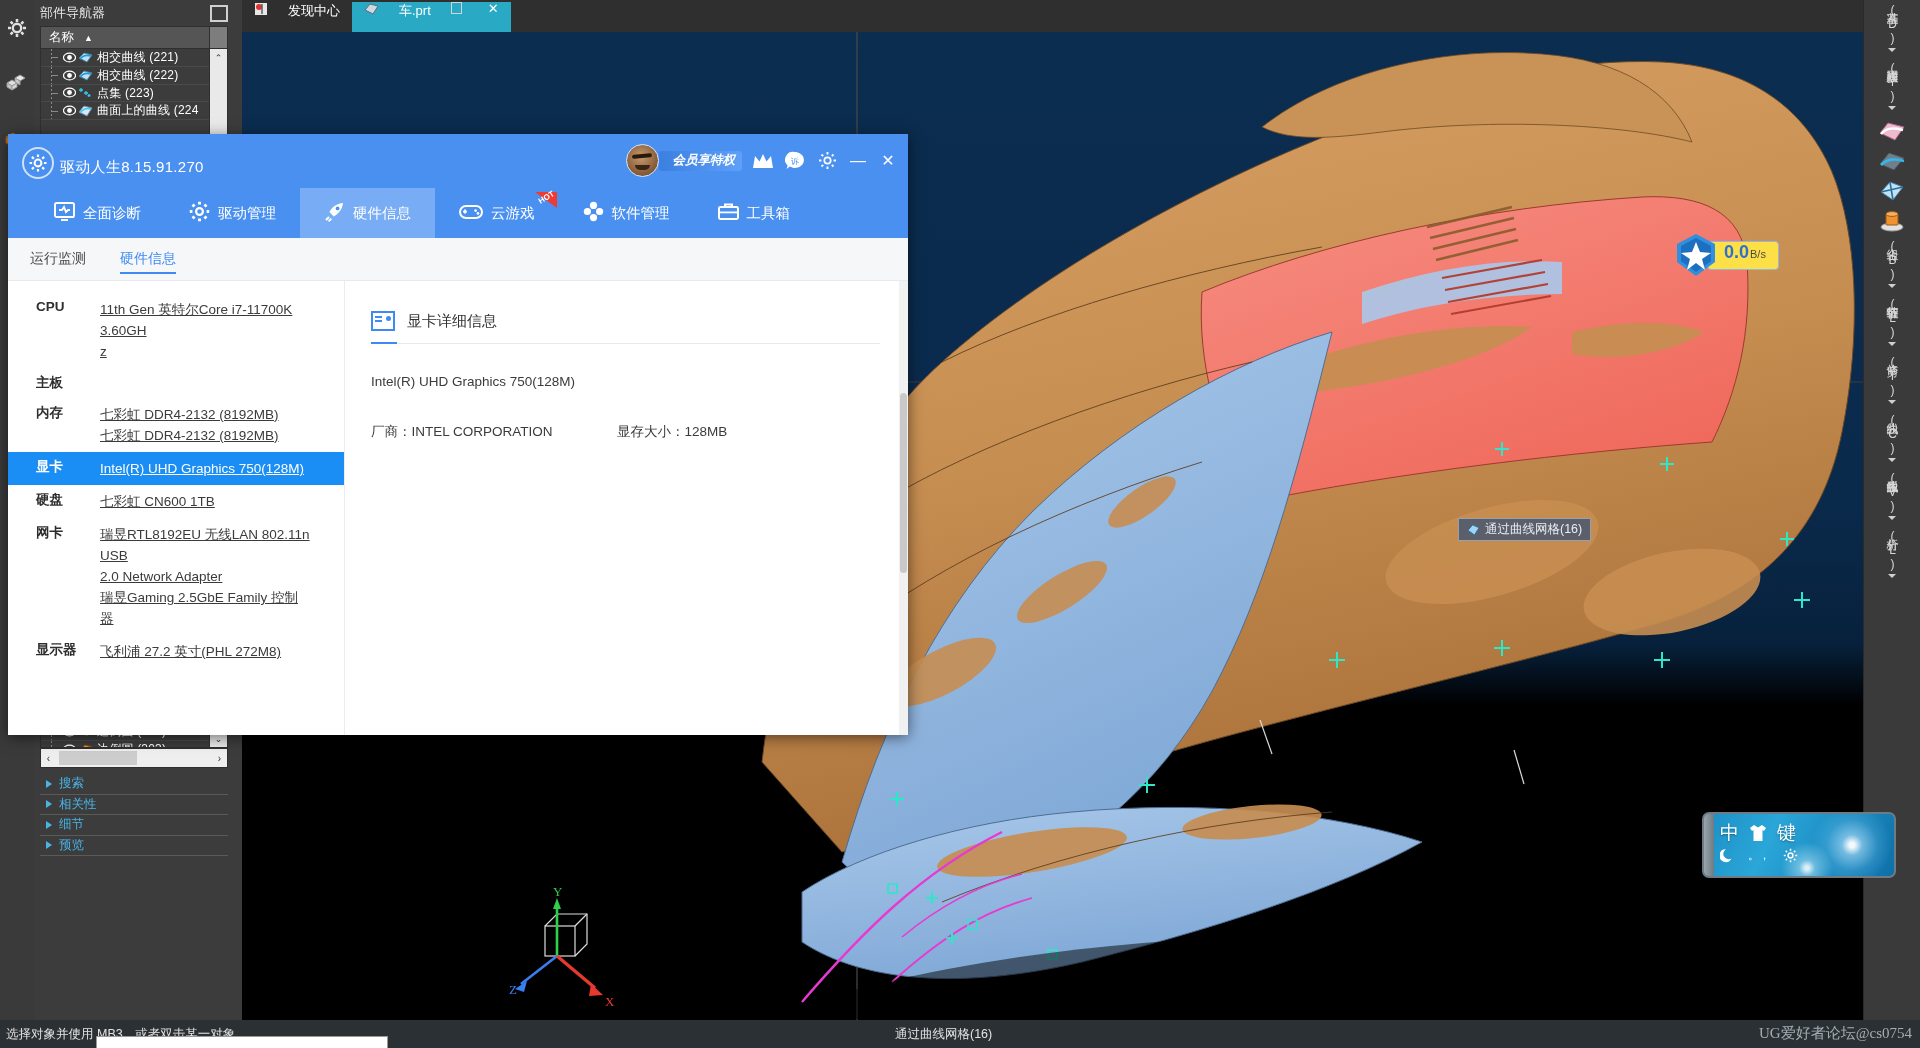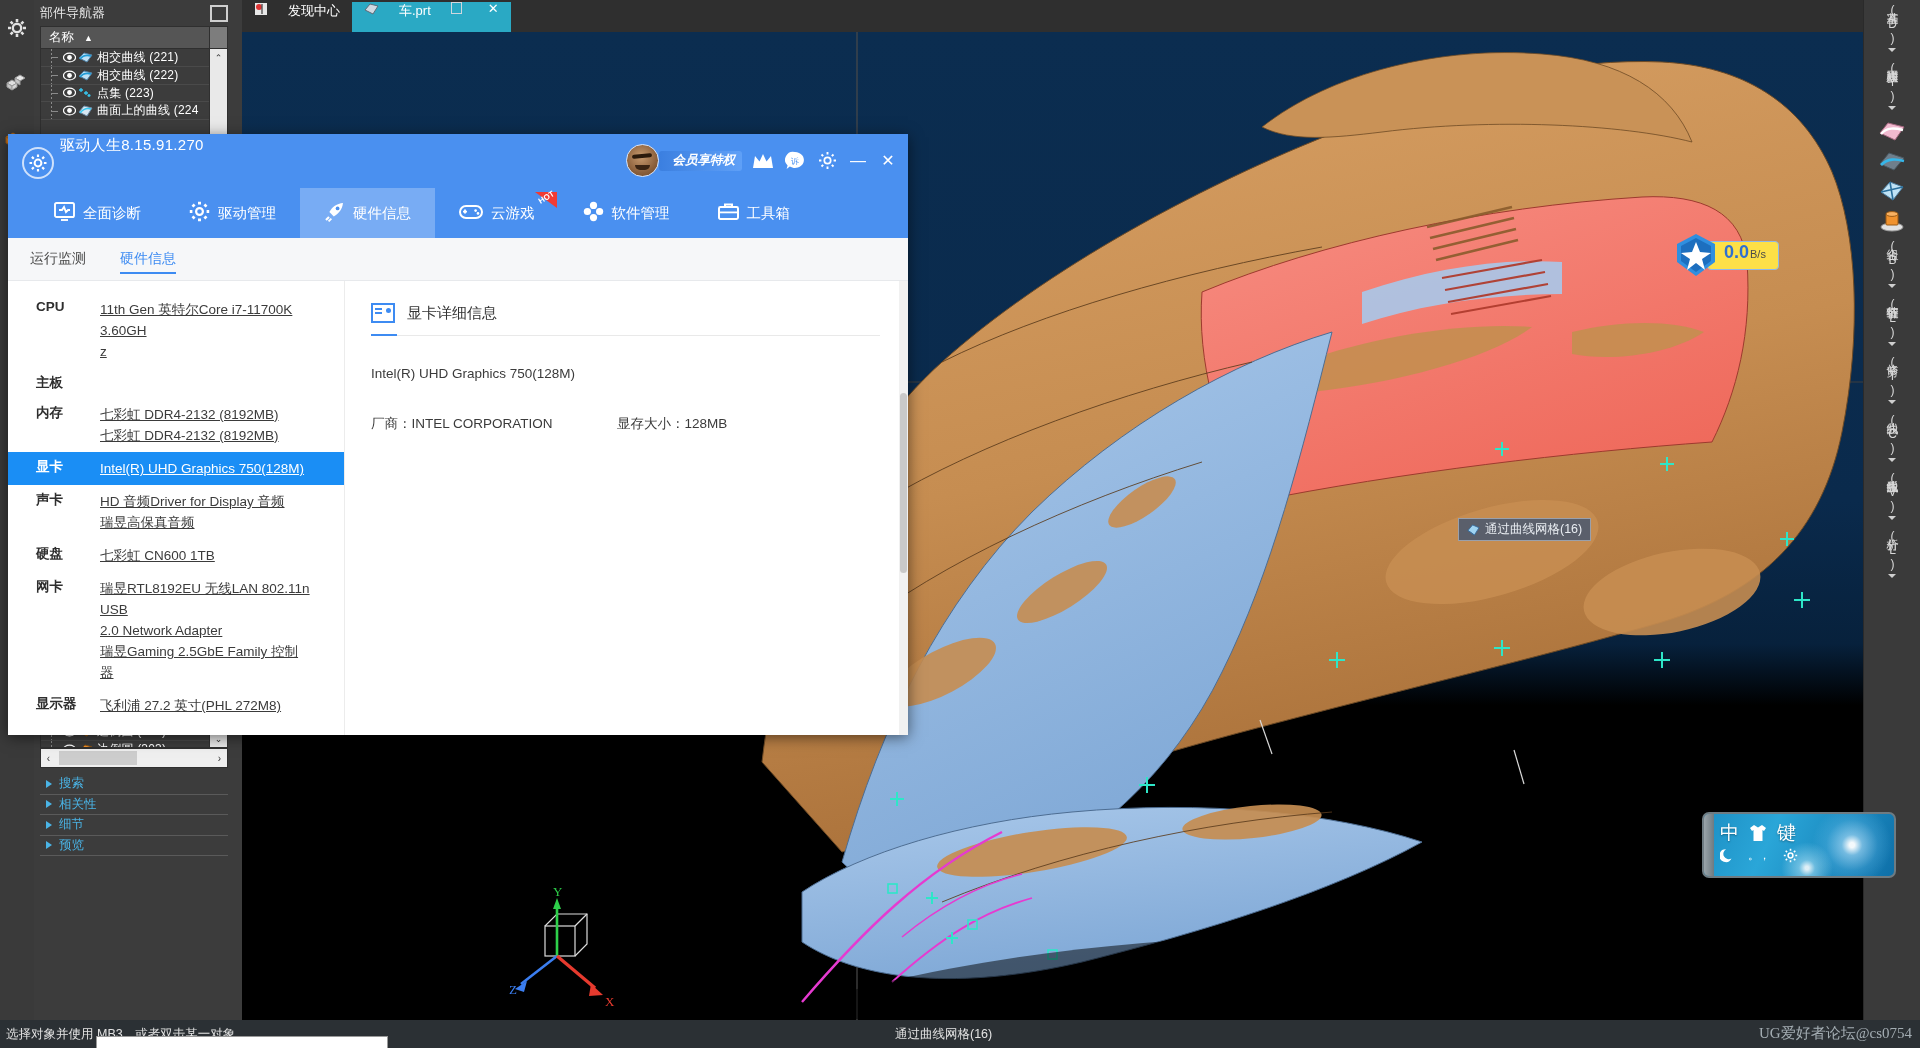--- a/index.html
+++ b/index.html
@@ -73,21 +73,21 @@
   #watermark{position:absolute;right:8px;top:4px;color:#b9c3c9;font-size:15px;
              font-family:"Liberation Serif","DejaVu Serif",serif;opacity:.85;}
   #cmdbox{position:absolute;left:96px;bottom:-6px;width:290px;height:16px;background:#fff;border:1px solid #999;}
 
   
   #dl{position:absolute;left:8px;top:134px;width:900px;height:600px;background:#fff;
       box-shadow:0 3px 14px rgba(0,0,0,.55);}
   #dl-title{height:54px;background:#4a90f0;position:relative;}
   #dl-logo{position:absolute;left:14px;top:13px;width:28px;height:28px;border-radius:50%;
            border:2px solid #cfe1fb;display:flex;align-items:center;justify-content:center;}
-  #dl-name{position:absolute;left:52px;top:2px;color:#fff;font-size:15px;letter-spacing:.3px;}
+  #dl-name{position:absolute;left:52px;top:24px;color:#fff;font-size:15px;letter-spacing:.3px;}
   #dl-right{position:absolute;right:10px;top:10px;display:flex;align-items:center;gap:10px;}
   #dl-avatar{width:31px;height:31px;border-radius:50%;
      background:radial-gradient(circle at 45% 38%,#c79a6e 0%,#8a5f3b 62%,#6a4628 100%);
      border:1px solid #d9e6fb;position:relative;overflow:hidden;}
   #dl-avatar .brow{position:absolute;left:5px;top:9px;width:20px;height:4px;background:#2b1a0c;border-radius:3px;transform:rotate(-6deg);}
   #dl-avatar .mouth{position:absolute;left:8px;top:20px;width:15px;height:5px;background:#3a2413;border-radius:0 0 9px 9px;}
   #vip-badge{height:20px;background:linear-gradient(90deg,#3b7fe0,#5fa0f7);border-radius:3px;
      color:#fff;font-size:12.5px;font-weight:bold;font-style:italic;display:flex;align-items:center;padding:0 7px;
      margin-left:-10px;padding-left:14px;}
   .hdr-ico{width:22px;height:22px;display:flex;align-items:center;justify-content:center;color:#fff;}
@@ -107,21 +107,21 @@
 
   #dl-body{display:flex;height:454px;background:#fff;}
   #dl-list{width:336px;padding-top:12px;}
   .hw-row{display:flex;padding:6px 0 6px 28px;align-items:flex-start;}
   .hw-row.sel{background:#1a8ef5;}
   .hw-k{width:64px;font-weight:bold;font-size:13.5px;color:#2e2e2e;flex:none;}
   .hw-v{font-size:13.5px;color:#3b3b3b;line-height:21px;width:210px;text-decoration:underline;}
   .hw-row.sel .hw-k,.hw-row.sel .hw-v{color:#fff;}
   .hw-v .ln{display:block;}
   #dl-detail{flex:1;border-left:1px solid #ececec;padding:22px 28px 0 26px;position:relative;}
-  #dt-head{display:flex;align-items:center;gap:12px;padding-bottom:12px;border-bottom:1px solid #e9e9e9;position:relative;}
+  #dt-head{display:flex;align-items:center;gap:12px;padding-bottom:12px;border-bottom:1px solid #e9e9e9;position:relative;margin-top:8px;}
   #dt-head::after{content:"";position:absolute;left:0;bottom:-1px;width:26px;height:2.5px;background:#3d8bf2;}
   #dt-ico{width:20px;height:16px;border:2px solid #3d8bf2;position:relative;}
   #dt-ico i{position:absolute;left:2px;top:3px;width:7px;height:1.5px;background:#3d8bf2;box-shadow:0 4px 0 #3d8bf2;}
   #dt-ico b{position:absolute;right:2px;top:3px;width:5px;height:5px;background:#3d8bf2;border-radius:50%;}
   #dt-title{font-size:15px;color:#333;}
   #dt-name{margin-top:30px;font-size:13.5px;color:#3b3b3b;}
   #dt-meta{margin-top:34px;display:flex;font-size:13.5px;color:#3b3b3b;}
   #dt-meta .c1{width:246px;}
   #dl-scroll{position:absolute;right:0;top:0;width:9px;background:#f1f1f1;height:454px;}
   #dl-scroll .th{position:absolute;left:1px;right:1px;top:112px;height:180px;background:#c9c9c9;border-radius:4px;}
@@ -724,27 +724,20 @@
             <span class="ln">七彩虹 DDR4-2132 (8192MB)</span>
           </span>
         </div>
         <div class="hw-row sel">
           <span class="hw-k">显卡</span>
           <span class="hw-v">
             <span class="ln">Intel(R) UHD Graphics 750(128M)</span>
           </span>
         </div>
         <div class="hw-row">
-          <span class="hw-k">声卡</span>
-          <span class="hw-v">
-            <span class="ln">HD 音频Driver for Display 音频</span>
-            <span class="ln">瑞昱高保真音频</span>
-          </span>
-        </div>
-        <div class="hw-row">
           <span class="hw-k">硬盘</span>
           <span class="hw-v">
             <span class="ln">七彩虹 CN600 1TB</span>
           </span>
         </div>
         <div class="hw-row">
           <span class="hw-k">网卡</span>
           <span class="hw-v">
             <span class="ln">瑞昱RTL8192EU 无线LAN 802.11n USB</span>
             <span class="ln">2.0 Network Adapter</span>

